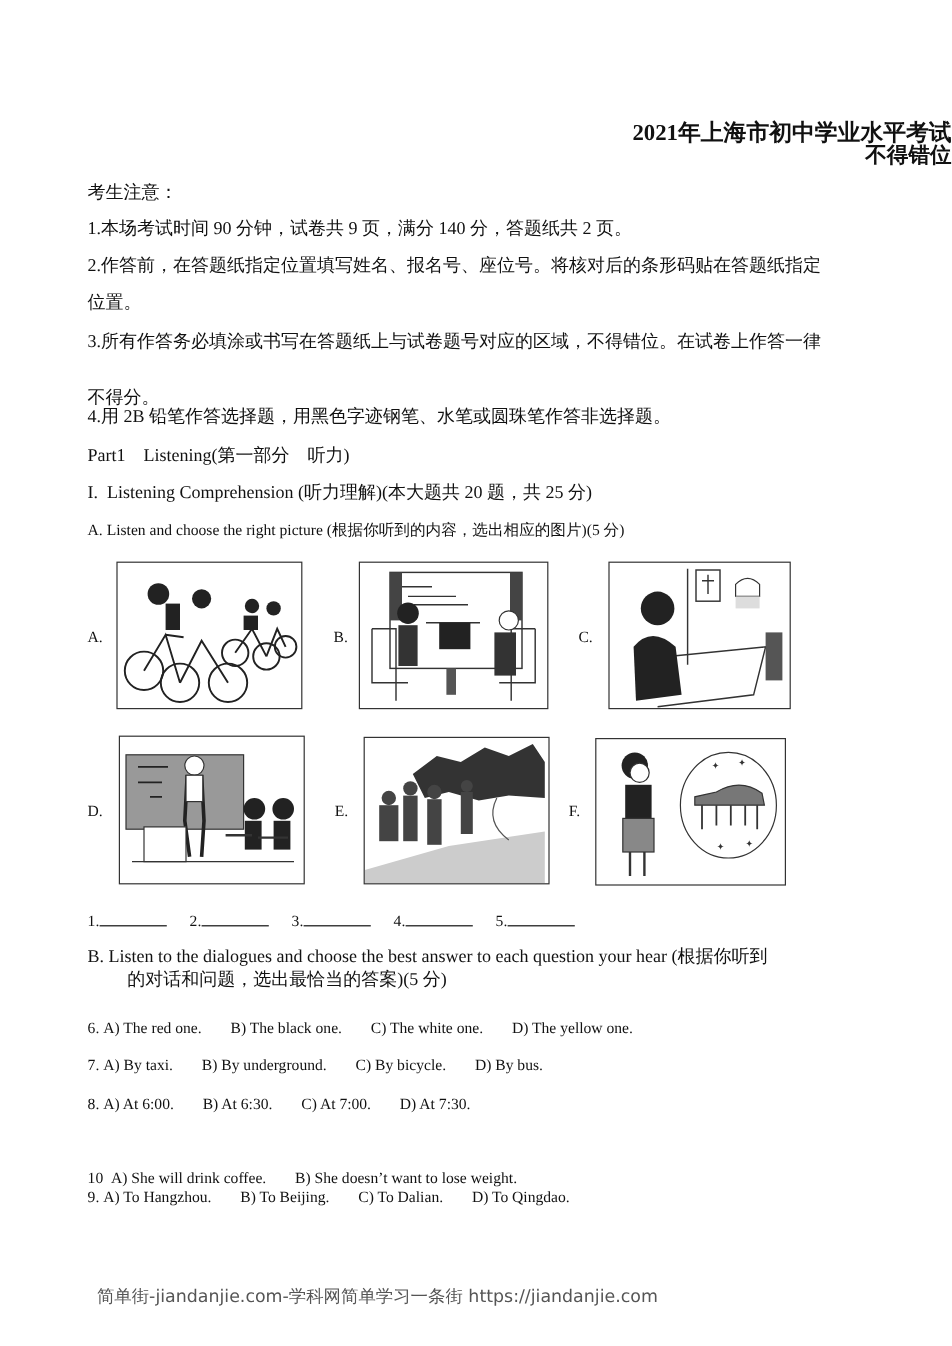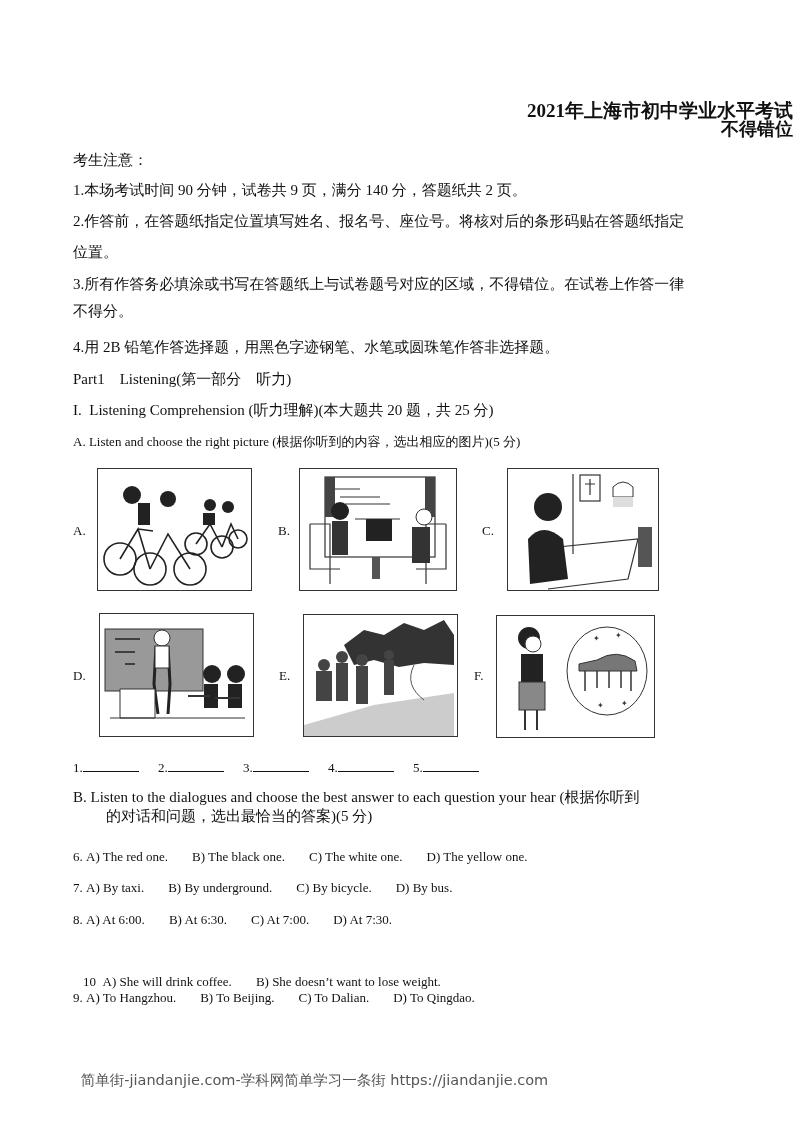--- a/index.html
+++ b/index.html
@@ -28,21 +28,21 @@
 
 <div class="abs title" style="top:98px;">2021年上海市初中学业水平考试</div>
 <div class="abs title" style="top:116px; font-size:18px; top:117px;">不得错位</div>
 
 <div>
   <div class="abs bold" style="left:73px; top:151px;">考生注意：</div>
   <div class="abs bold" style="left:73px; top:181px;">1.本场考试时间 90 分钟，试卷共 9 页，满分 140 分，答题纸共 2 页。</div>
   <div class="abs bold" style="left:73px; top:212px;">2.作答前，在答题纸指定位置填写姓名、报名号、座位号。将核对后的条形码贴在答题纸指定</div>
   <div class="abs bold" style="left:73px; top:243px;">位置。</div>
   <div class="abs bold" style="left:73px; top:275px;">3.所有作答务必填涂或书写在答题纸上与试卷题号对应的区域，不得错位。在试卷上作答一律</div>
-  <div class="abs bold" style="left:73px; top:302px;">不得分。</div>
+  <div class="abs bold" style="left:73px; top:322px;">不得分。</div>
   <div class="abs bold" style="left:73px; top:338px;">4.用 2B 铅笔作答选择题，用黑色字迹钢笔、水笔或圆珠笔作答非选择题。</div>
 </div>
 
 <div class="abs bold" style="left:73px; top:370px; white-space:pre;">Part1    Listening(第一部分    听力)</div>
 <div class="abs bold" style="left:73px; top:401px; white-space:pre;">I.  Listening Comprehension (听力理解)(本大题共 20 题，共 25 分)</div>
 <div class="abs norm" style="left:73px; top:433px;">A. Listen and choose the right picture (根据你听到的内容，选出相应的图片)(5 分)</div>
 
 <div class="abs pic-label" style="left:73px; top:523px;">A.</div>
 <div class="frame" style="left:97px; top:468px; width:153px; height:121px;">
   <svg viewBox="0 0 153 121">
@@ -180,18 +180,18 @@
   <span class="opt">A) By taxi.</span><span class="opt">B) By underground.</span><span class="opt">C) By bicycle.</span><span class="opt">D) By bus.</span>
 </div>
 <div class="abs norm" style="left:73px; top:912px;">
   <span>8.</span>
   <span class="opt">A) At 6:00.</span><span class="opt">B) At 6:30.</span><span class="opt">C) At 7:00.</span><span class="opt">D) At 7:30.</span>
 </div>
 <div class="abs norm" style="left:73px; top:990px;">
   <span>9.</span>
   <span class="opt">A) To Hangzhou.</span><span class="opt">B) To Beijing.</span><span class="opt">C) To Dalian.</span><span class="opt">D) To Qingdao.</span>
 </div>
-<div class="abs norm" style="left:73px; top:974px;margin-left:10px;">
+<div class="abs norm" style="left:73px; top:974px;">
   <span>10</span>&nbsp;
   <span class="opt">A) She will drink coffee.</span><span class="opt">B) She doesn’t want to lose weight.</span>
 </div>
 
 <div class="abs footer" style="top:1071px;">简单街-jiandanjie.com-学科网简单学习一条街 https://jiandanjie.com</div>
 
 </body></html>

